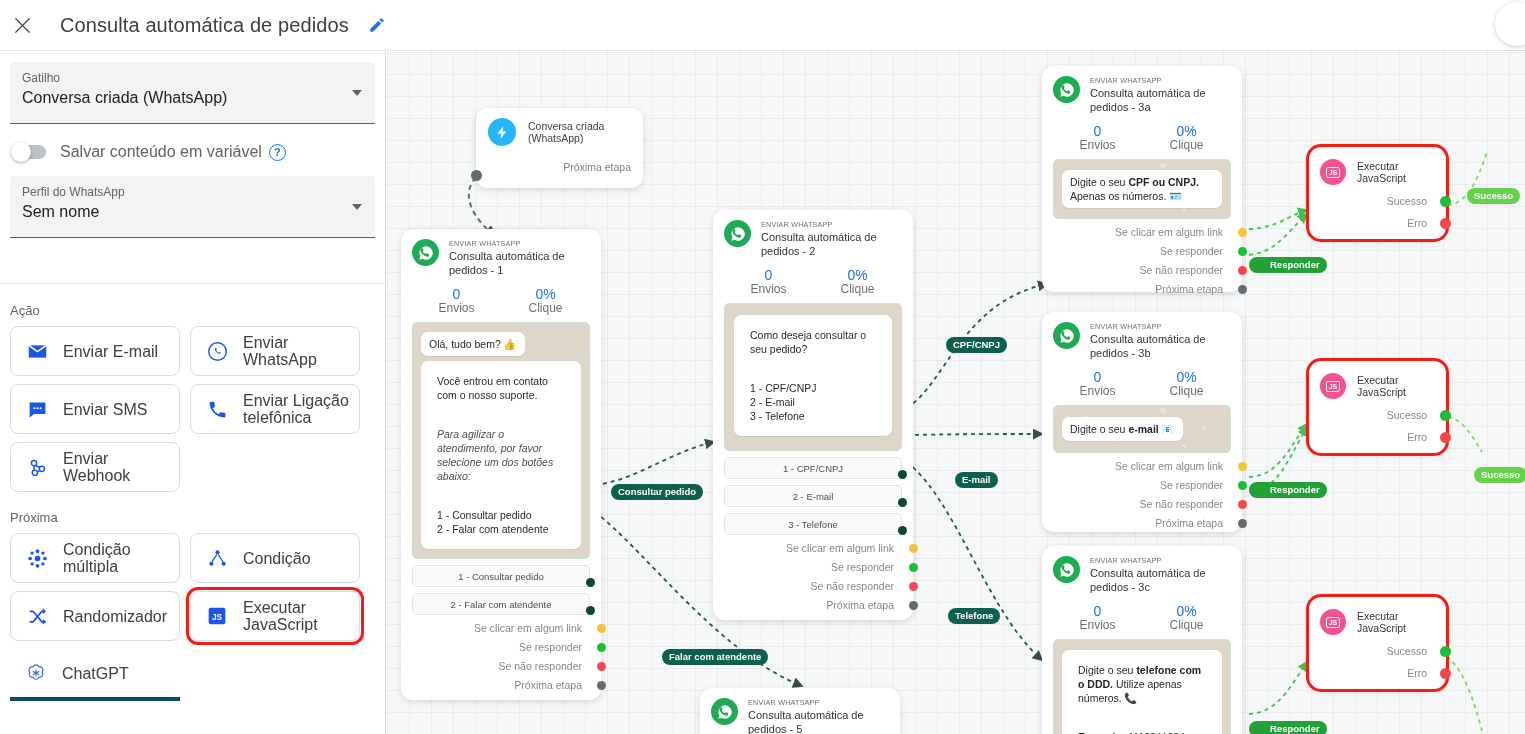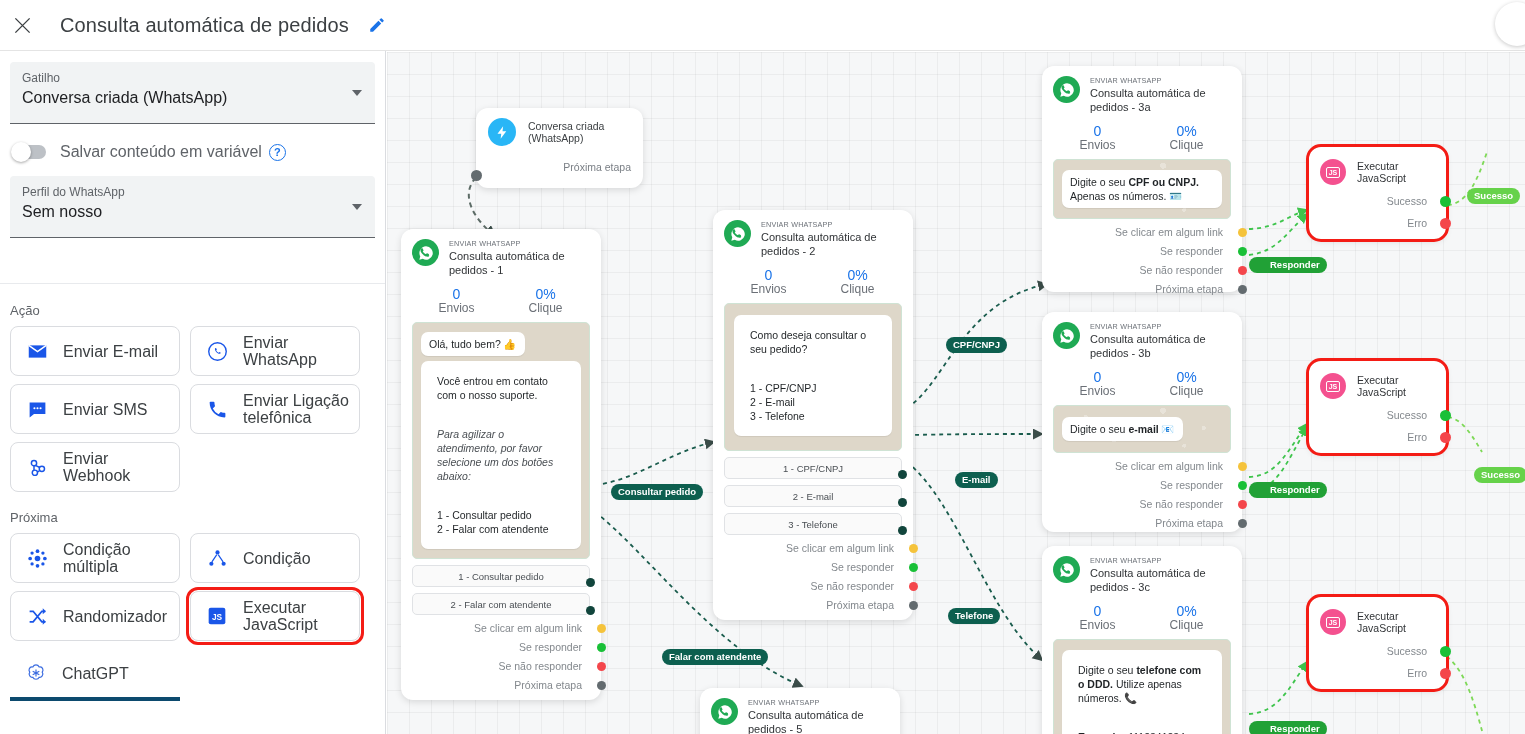--- a/index.html
+++ b/index.html
@@ -178,21 +178,21 @@
   </div>
 
   <div class="toggle-row">
     <div class="toggle"></div>
     <div class="toggle-label">Salvar conteúdo em variável</div>
     <div class="help-icon">?</div>
   </div>
 
   <div class="field" style="margin-top:15px">
     <div class="field-label">Perfil do WhatsApp</div>
-    <div class="field-value">Sem nosso</div>
+    <div class="field-value">Sem nome</div>
     <div class="caret"></div>
   </div>
 
   <div class="panel-divider"></div>
 
   <div style="position:absolute;top:240px;left:0;width:386px;">
     <div class="section-label">Ação</div>
     <div class="cards">
       <div class="card">
         <span class="card-ico">

